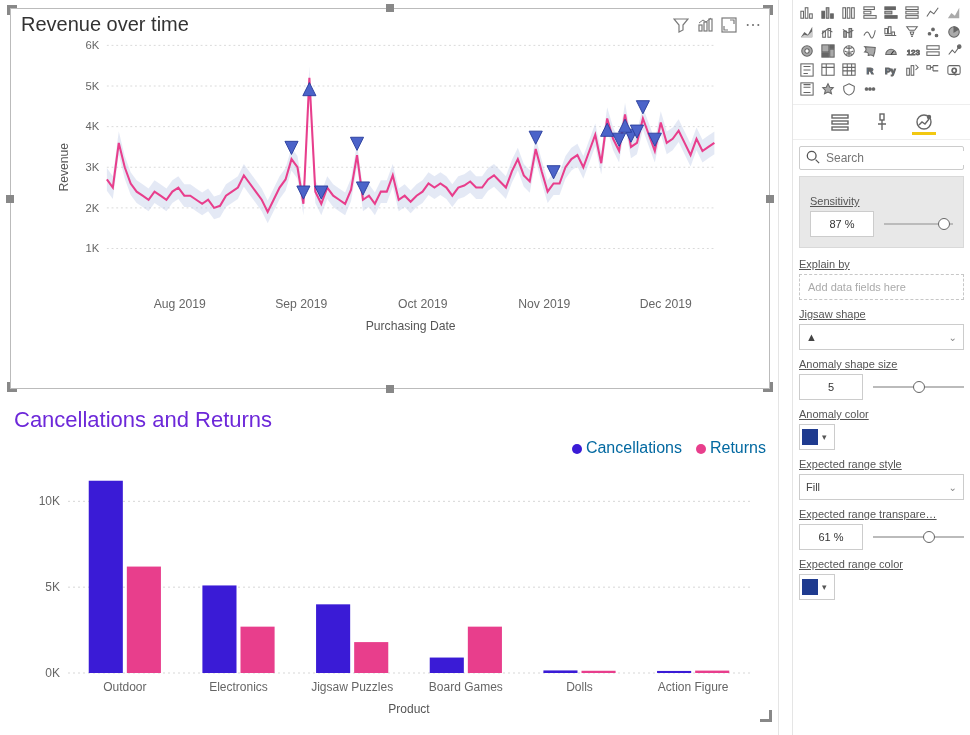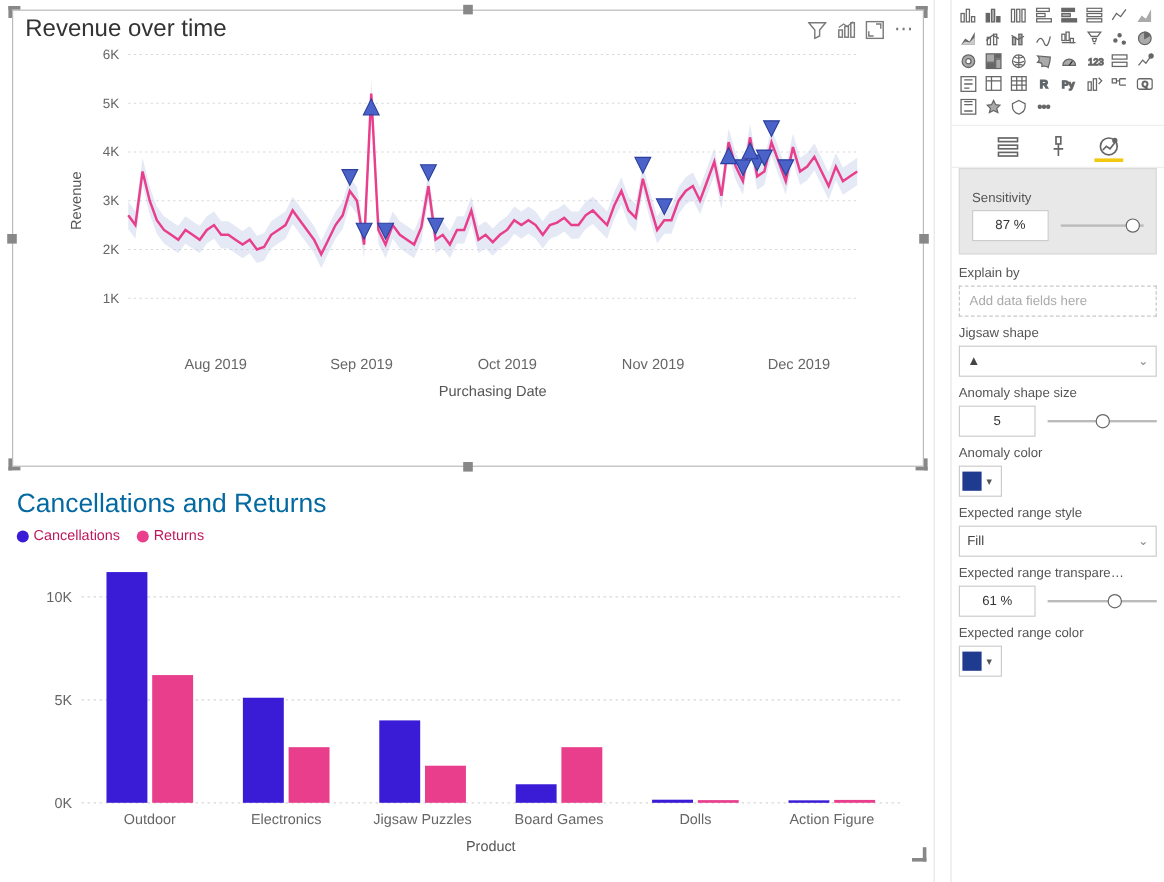--- a/index.html
+++ b/index.html
@@ -46,22 +46,22 @@
     display:flex; justify-content:space-between; align-items:center;
     padding: 4px 8px 0 10px;
   }
   .tile-title { font-size: 20px; font-weight: 400; color:#333; }
   .tile-icons { display:flex; gap:8px; color:#7a7a7a; align-items:center; }
   .tile-icons span { cursor:pointer; display:inline-flex; }
   .tile-icons svg { width:16px; height:16px; stroke:#7a7a7a; fill:none; stroke-width:1.2; }
 
   .line-chart { width:100%; height:300px; }
   .bar-tile { margin-top: 14px; }
-  .bar-title { font-size: 22px; font-weight:400; color:#0369a1; padding-left:4px;margin-top:18px; }
-  .legend { display:flex; gap:14px; padding:6px 4px 0; align-items:center; font-size:12px; color:#be185d;}
+  .bar-title { font-size: 22px; font-weight:400; color:#6d28d9; padding-left:4px;margin-top:18px; }
+  .legend { display:flex; gap:14px; padding:6px 4px 0; align-items:center; font-size:16px; color:#0369a1;justify-content:flex-end;}
   .legend .sw { width:10px; height:10px; border-radius:50%; display:inline-block; margin-right:4px; vertical-align:middle; }
   .bar-chart { width:100%; height:260px; }
   .bar-corner { position:absolute; right:-2px; bottom:-2px; width:12px; height:12px; border-right:3px solid #888; border-bottom:3px solid #888; }
 
   
   .viz-gallery {
     display:flex; flex-wrap:wrap; gap:1px; padding:4px 4px 6px;
     border-bottom:1px solid #eee;
   }
   .viz-gallery .gbtn {
@@ -82,21 +82,21 @@
     border:1px solid #ccc; border-radius:2px;
     padding:3px 6px; gap:6px;
   }
   .search-box input { border:0; outline:0; font-size:12px; flex:1; }
   .search-box .sicon svg { width:14px; height:14px; stroke:#555; fill:none; stroke-width:1.5; }
 
   .prop-scroll { overflow:auto; flex:1; padding:0 6px 10px; }
   .card {
     background:#e8e8e8; border:1px solid #d9d9d9; padding:10px; margin-bottom:10px;
   }
-  .prop-label { font-size:11px; color:#555; margin:8px 0 4px; }
+  .prop-label { font-size:11px; color:#555; margin:8px 0 4px;text-decoration:underline; }
   .row { display:flex; align-items:center; gap:10px; }
   .valbox { width:64px; height:26px; border:1px solid #ccc; background:#fff; display:flex; align-items:center; justify-content:center; font-size:11px; color:#333; }
   .slider { flex:1; position:relative; height:24px; }
   .slider-track { position:absolute; left:0; right:0; top:50%; height:2px; background:#bbb; transform:translateY(-50%); }
   .slider-thumb { position:absolute; top:50%; width:12px; height:12px; background:#fff; border:1px solid #666; border-radius:50%; transform:translate(-50%,-50%); cursor:grab; }
   .apply-row { text-align:right; padding-top:10px; }
   .apply-btn { background:transparent; border:0; color:#999; font-size:11px; cursor:default; }
 
   .fieldwell {
     border:1px dashed #c7c7c7; color:#aaa; font-size:11px;
@@ -481,20 +481,27 @@
     </div>
     <div class="pane-tab active">
       <svg viewBox="0 0 18 18">
           <circle cx="9" cy="9" r="7"></circle>
           <path d="M4 12l3-3 3 2 4-5"></path>
           <circle cx="14" cy="4" r="1.5" fill="#666"></circle>
         </svg>
     </div>
   </div>
 
+  <div class="search-box">
+    <span class="sicon"><svg viewBox="0 0 16 16">
+          <circle cx="6.5" cy="6.5" r="5"></circle>
+          <path d="M11 11l4 4"></path>
+        </svg></span>
+    <input type="text" placeholder="Search" style="">
+  </div>
 
   <div class="prop-scroll">
 
     <div class="card">
       <div class="prop-label">Sensitivity</div>
       <div class="row">
         <div class="valbox"><span>87</span>&nbsp;<span>%</span></div>
         <div class="slider">
           <div class="slider-track"></div>
             <div class="slider-thumb" style="left:87%"></div>

